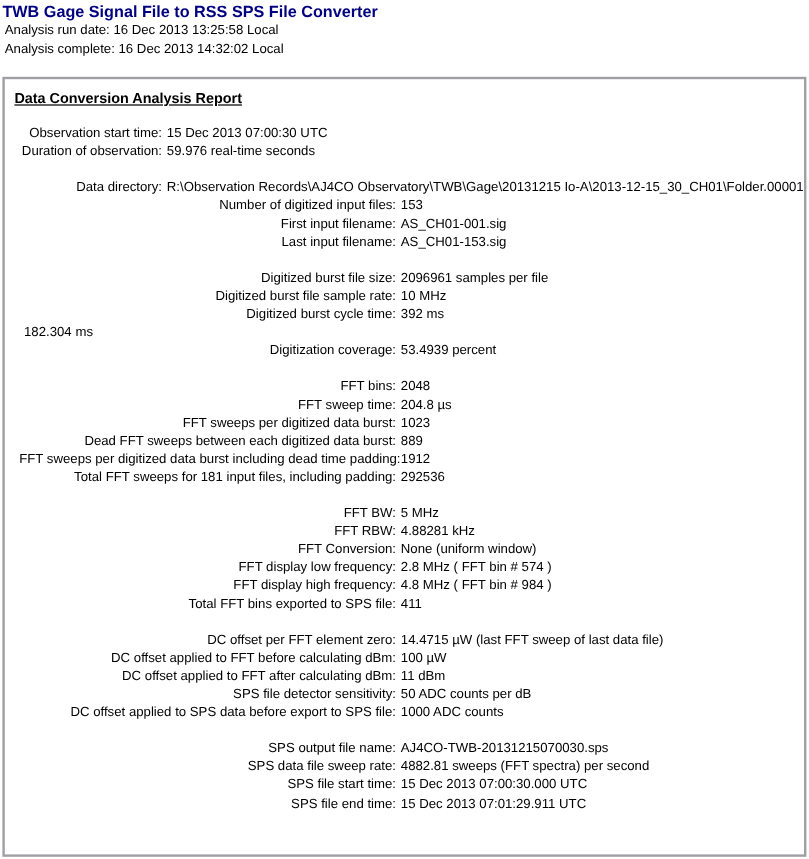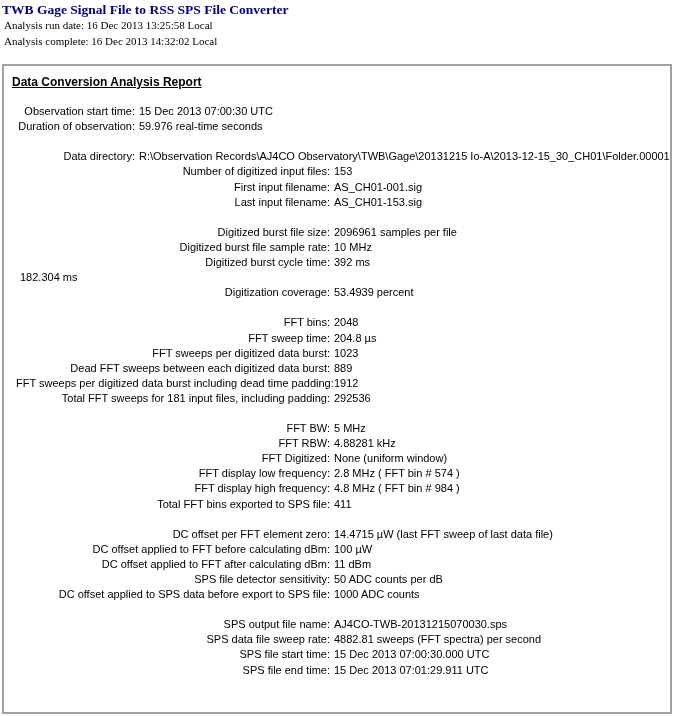--- a/index.html
+++ b/index.html
@@ -8,21 +8,20 @@
     background: #ffffff;
     width: 674px;
     height: 716px;
     overflow: hidden;
     font-family: "Liberation Sans", sans-serif;
     color: #000000;
     -webkit-font-smoothing: none;
   }
   .header {
     padding-top: 2px;
-    font-family: Liberation Serif, serif;
   }
   .page-title {
     color: #000080;
     font-weight: bold;
     font-size: 13.5px;
     line-height: 16px;
     padding-left: 2px;
     white-space: nowrap;
   }
   .header-line {
@@ -163,21 +162,21 @@
       <div class="section">
         <div class="row wide">
           <span class="lbl">FFT BW:</span>
           <span class="val">5 MHz</span>
         </div>
         <div class="row wide">
           <span class="lbl">FFT RBW:</span>
           <span class="val">4.88281 kHz</span>
         </div>
         <div class="row wide">
-          <span class="lbl">FFT Digitized:</span>
+          <span class="lbl">FFT Conversion:</span>
           <span class="val">None (uniform window)</span>
         </div>
         <div class="row wide">
           <span class="lbl">FFT display low frequency:</span>
           <span class="val">2.8 MHz ( FFT bin # 574 )</span>
         </div>
         <div class="row wide">
           <span class="lbl">FFT display high frequency:</span>
           <span class="val">4.8 MHz ( FFT bin # 984 )</span>
         </div>

